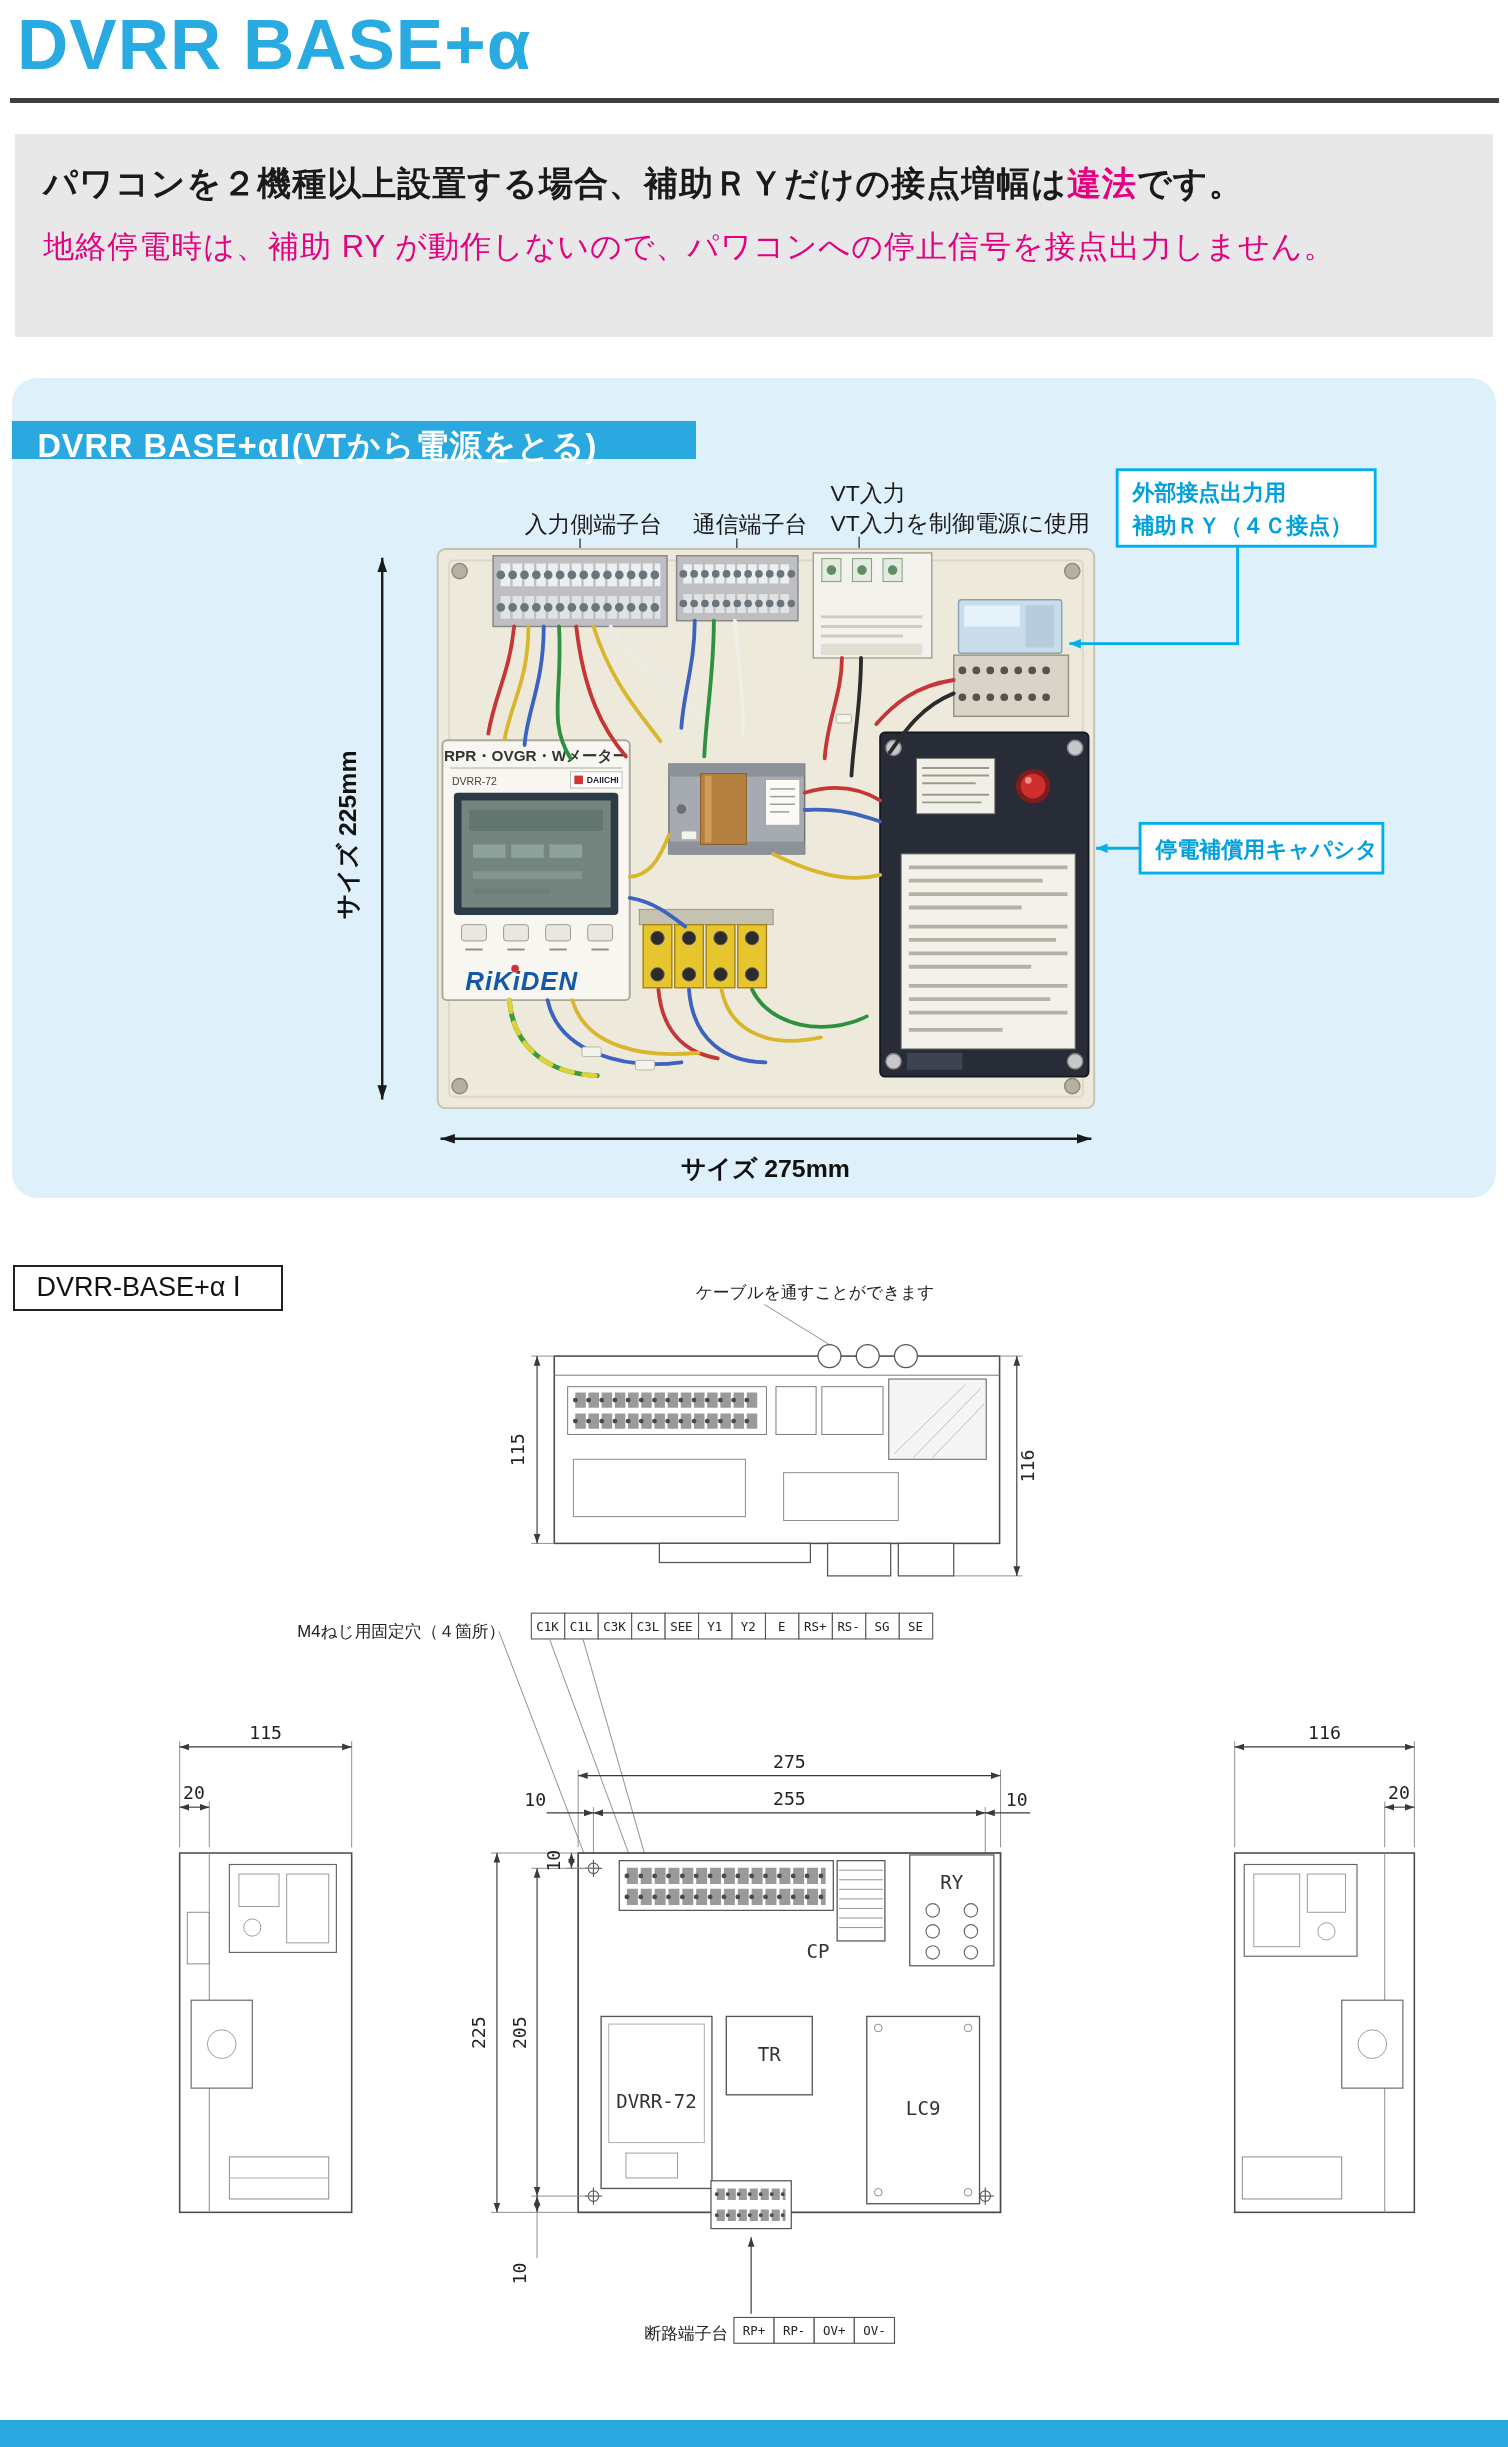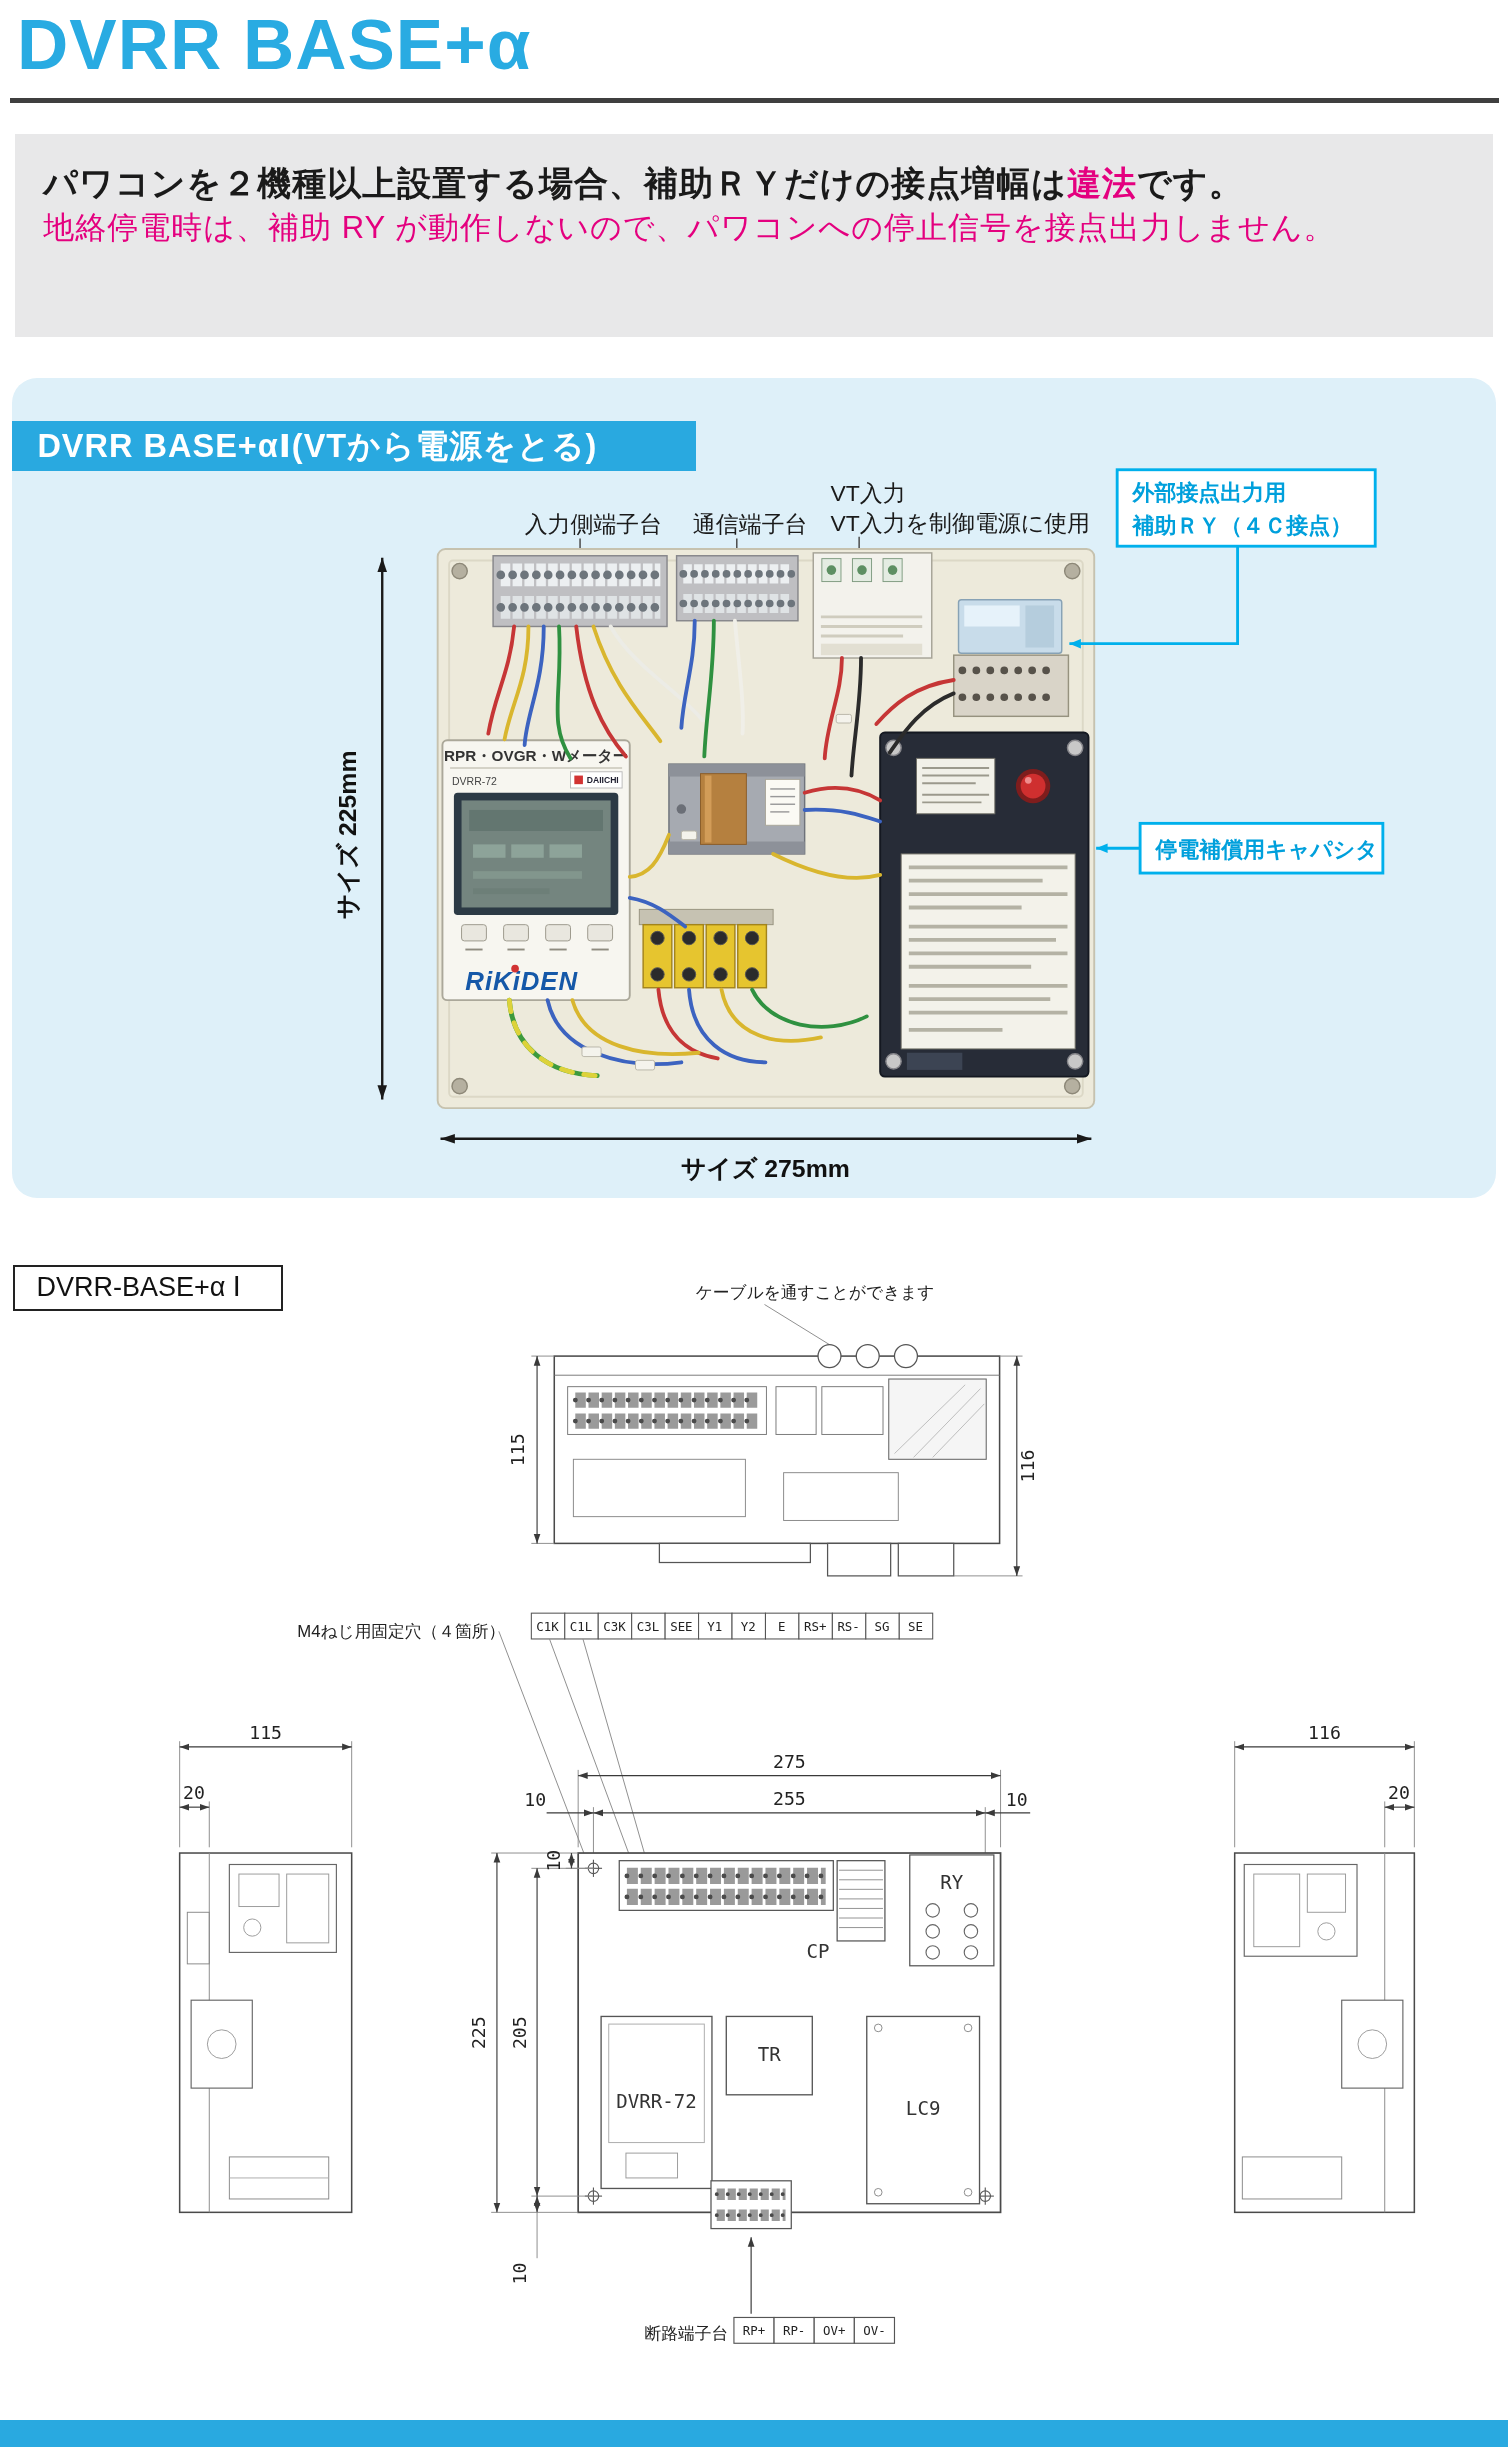--- a/index.html
+++ b/index.html
@@ -8,27 +8,27 @@
   #page{position:relative;width:1508px;height:2447px;overflow:hidden;background:#fff}
 
   .header{position:absolute;left:17px;top:3.8px;display:flex;align-items:flex-start;white-space:nowrap}
   .title-main{color:#29abe2;font-size:71px;font-weight:800;letter-spacing:1px}
   .title-sub{color:#111;font-size:47px;font-weight:800;letter-spacing:1.9px}
   .rule{position:absolute;left:9.6px;top:98px;width:1489px;height:4.8px;background:#3f3f3f}
 
   .notice{position:absolute;left:15.3px;top:134px;width:1478px;height:203px;background:#e8e8e9;padding:27px 28px}
   .n1{font-size:34px;font-weight:700;color:#1a1a1a;letter-spacing:1px}
   .n1 .illegal{color:#e4007f}
-  .n2{font-size:31px;color:#e4007f;letter-spacing:1px}
+  .n2{margin-top:19px;font-size:31px;color:#e4007f;letter-spacing:1px}
   .n3{margin-top:11.5px;font-size:31px;color:#e4007f;letter-spacing:1px}
   .hl{background:#f9ef7a;padding:2.9px 1.9px}
 
   .bluepanel{position:absolute;left:12.4px;top:378px;width:1484px;height:820px;background:#def0f9;border-radius:25px}
   .panelsvg{position:absolute;left:0;top:0;width:1484px;height:820px}
-  .panelbar{position:absolute;left:0;top:43px;width:684px;height:50px;background:#29a9e0;color:#fff;
+  .panelbar{position:absolute;left:0;top:43px;width:684px;height:38px;background:#29a9e0;color:#fff;
     font-size:32.5px;font-weight:700;line-height:50px;padding-left:25px;letter-spacing:1px;white-space:nowrap}
 
   .panelsvg text{font-family:"Liberation Sans","DejaVu Sans",sans-serif}
   .plabel{font-size:24px;fill:#1a1a1a}
   .pdim{font-size:26px;fill:#111;font-weight:600}
   .ctext{font-size:23px;fill:#00a0dc;font-weight:600}
   .pt17{font-size:16px;fill:#333;font-weight:600}
   .pt12{font-size:11px;fill:#444}
   .pt9{font-size:9px;fill:#223;font-weight:700}
   .logo{font-size:27px;font-weight:700;font-style:italic;fill:#1558a8;letter-spacing:1px}

